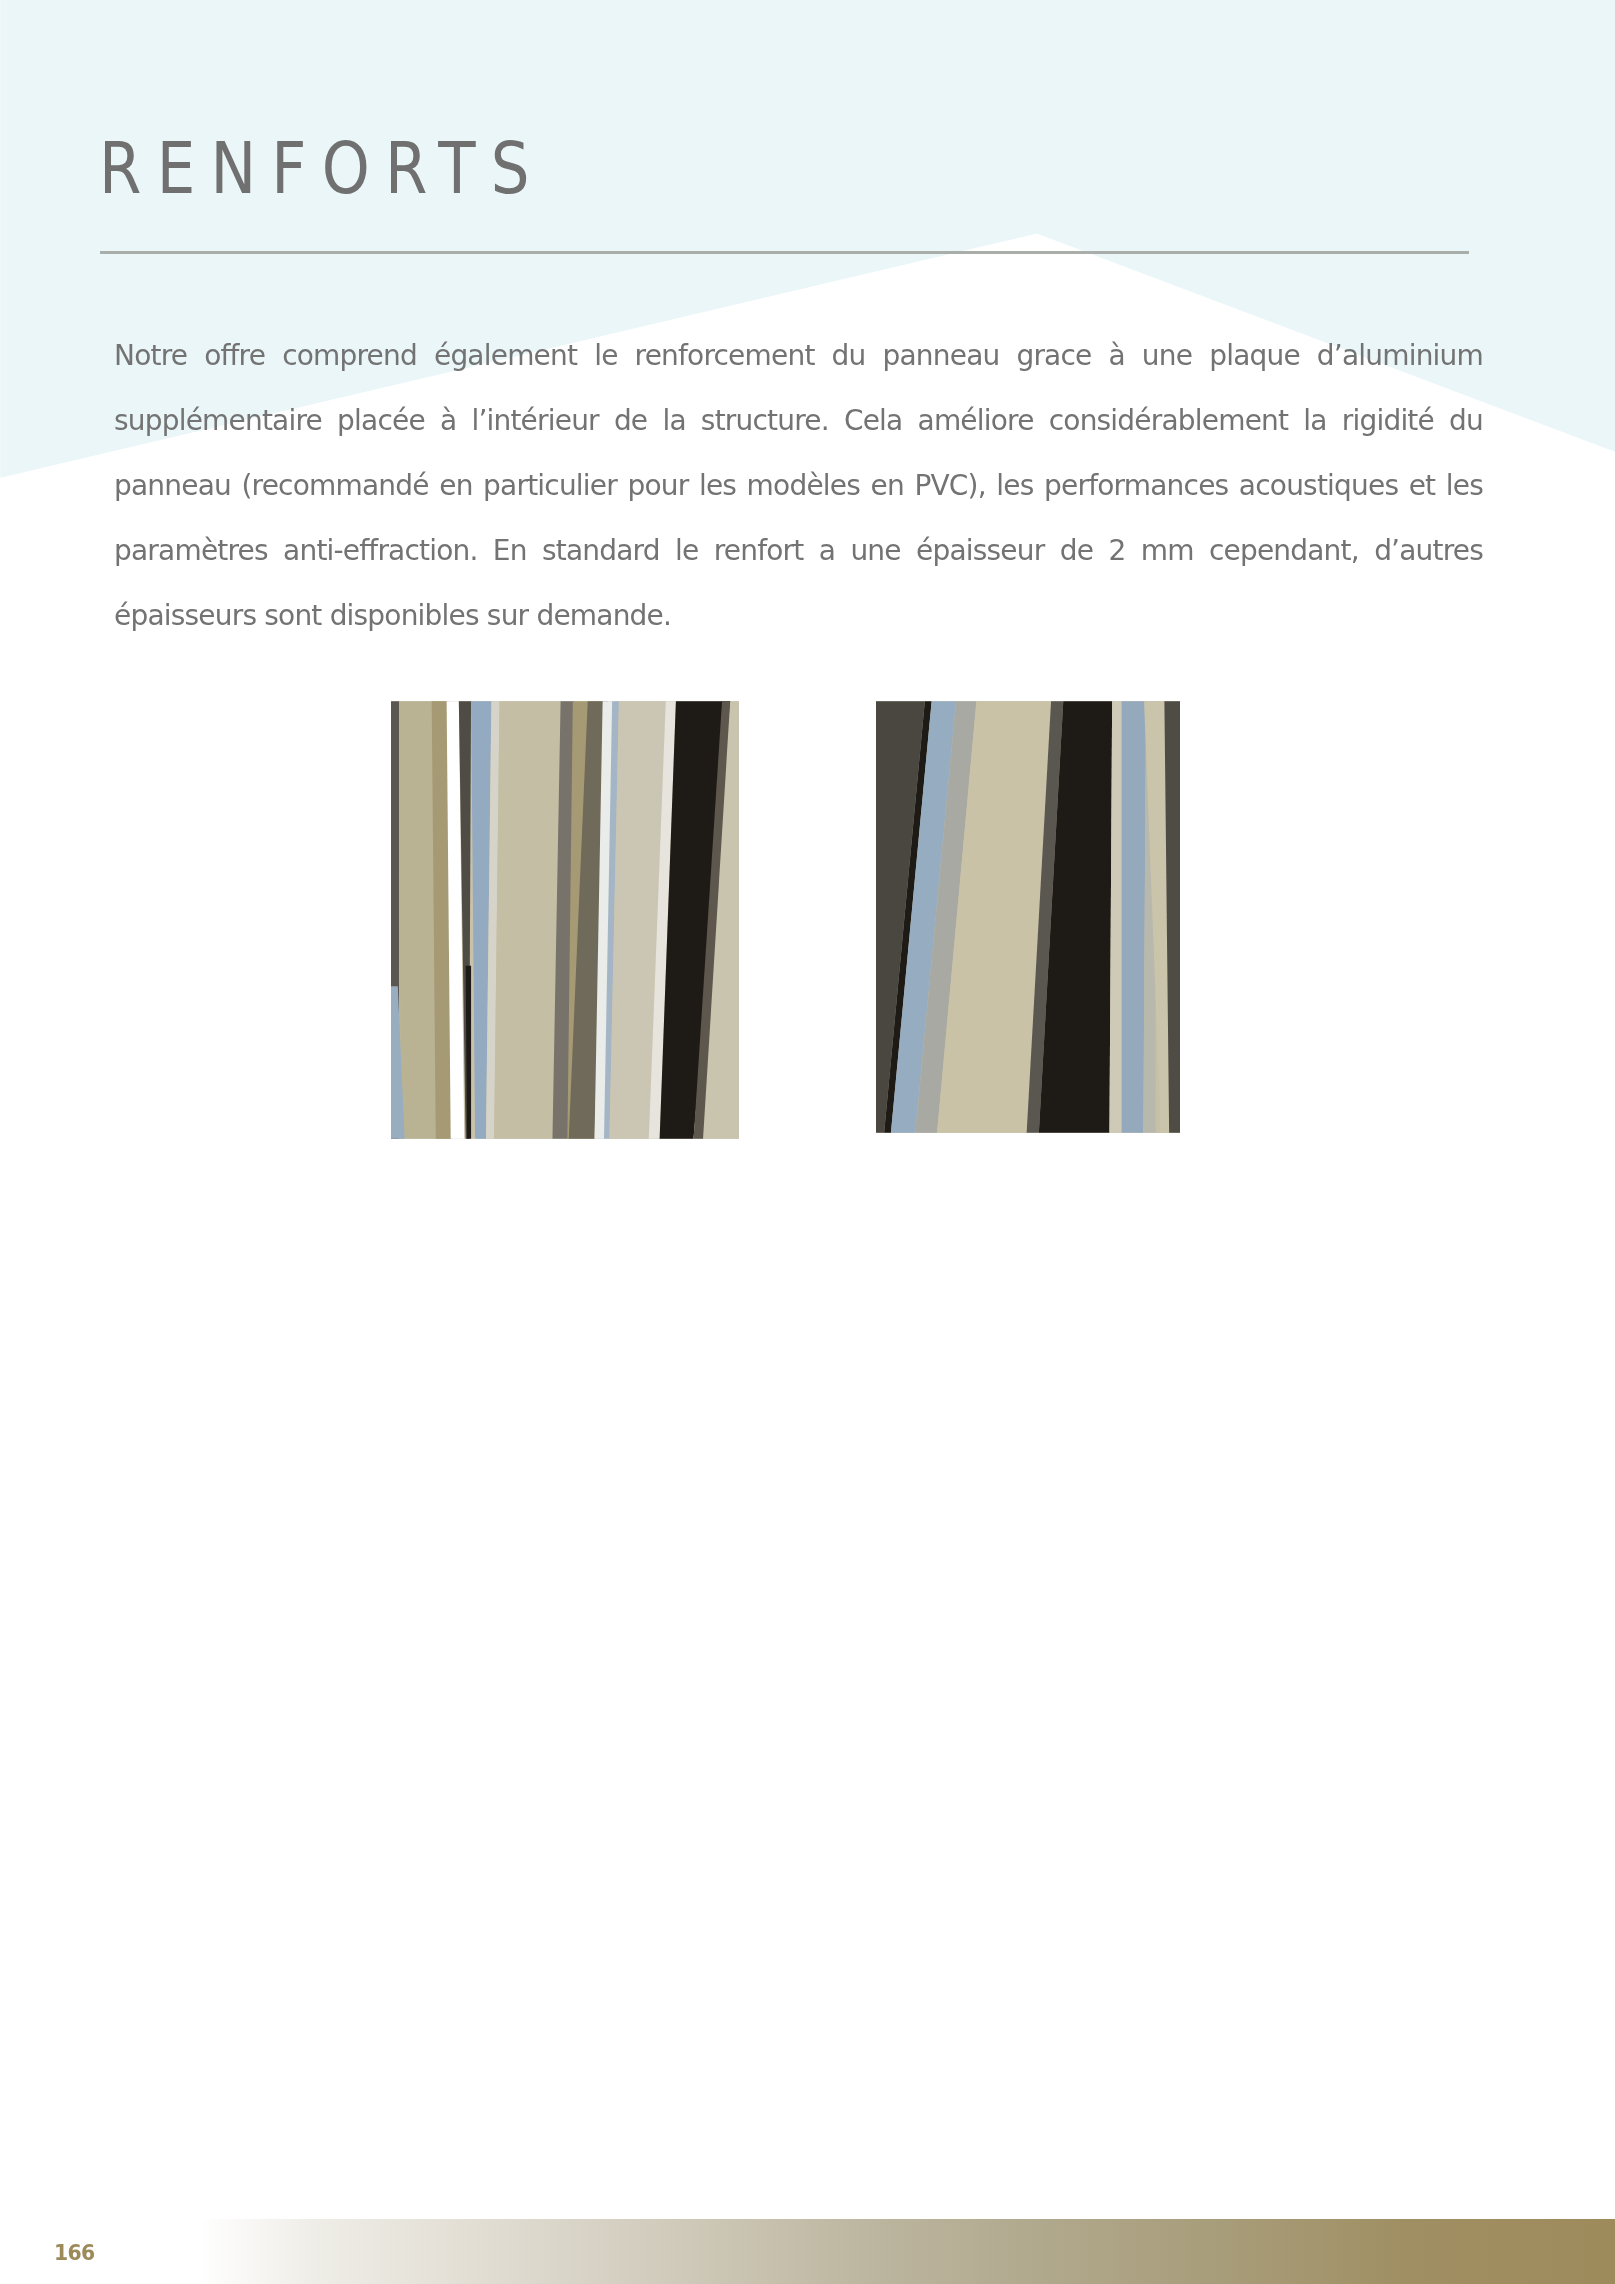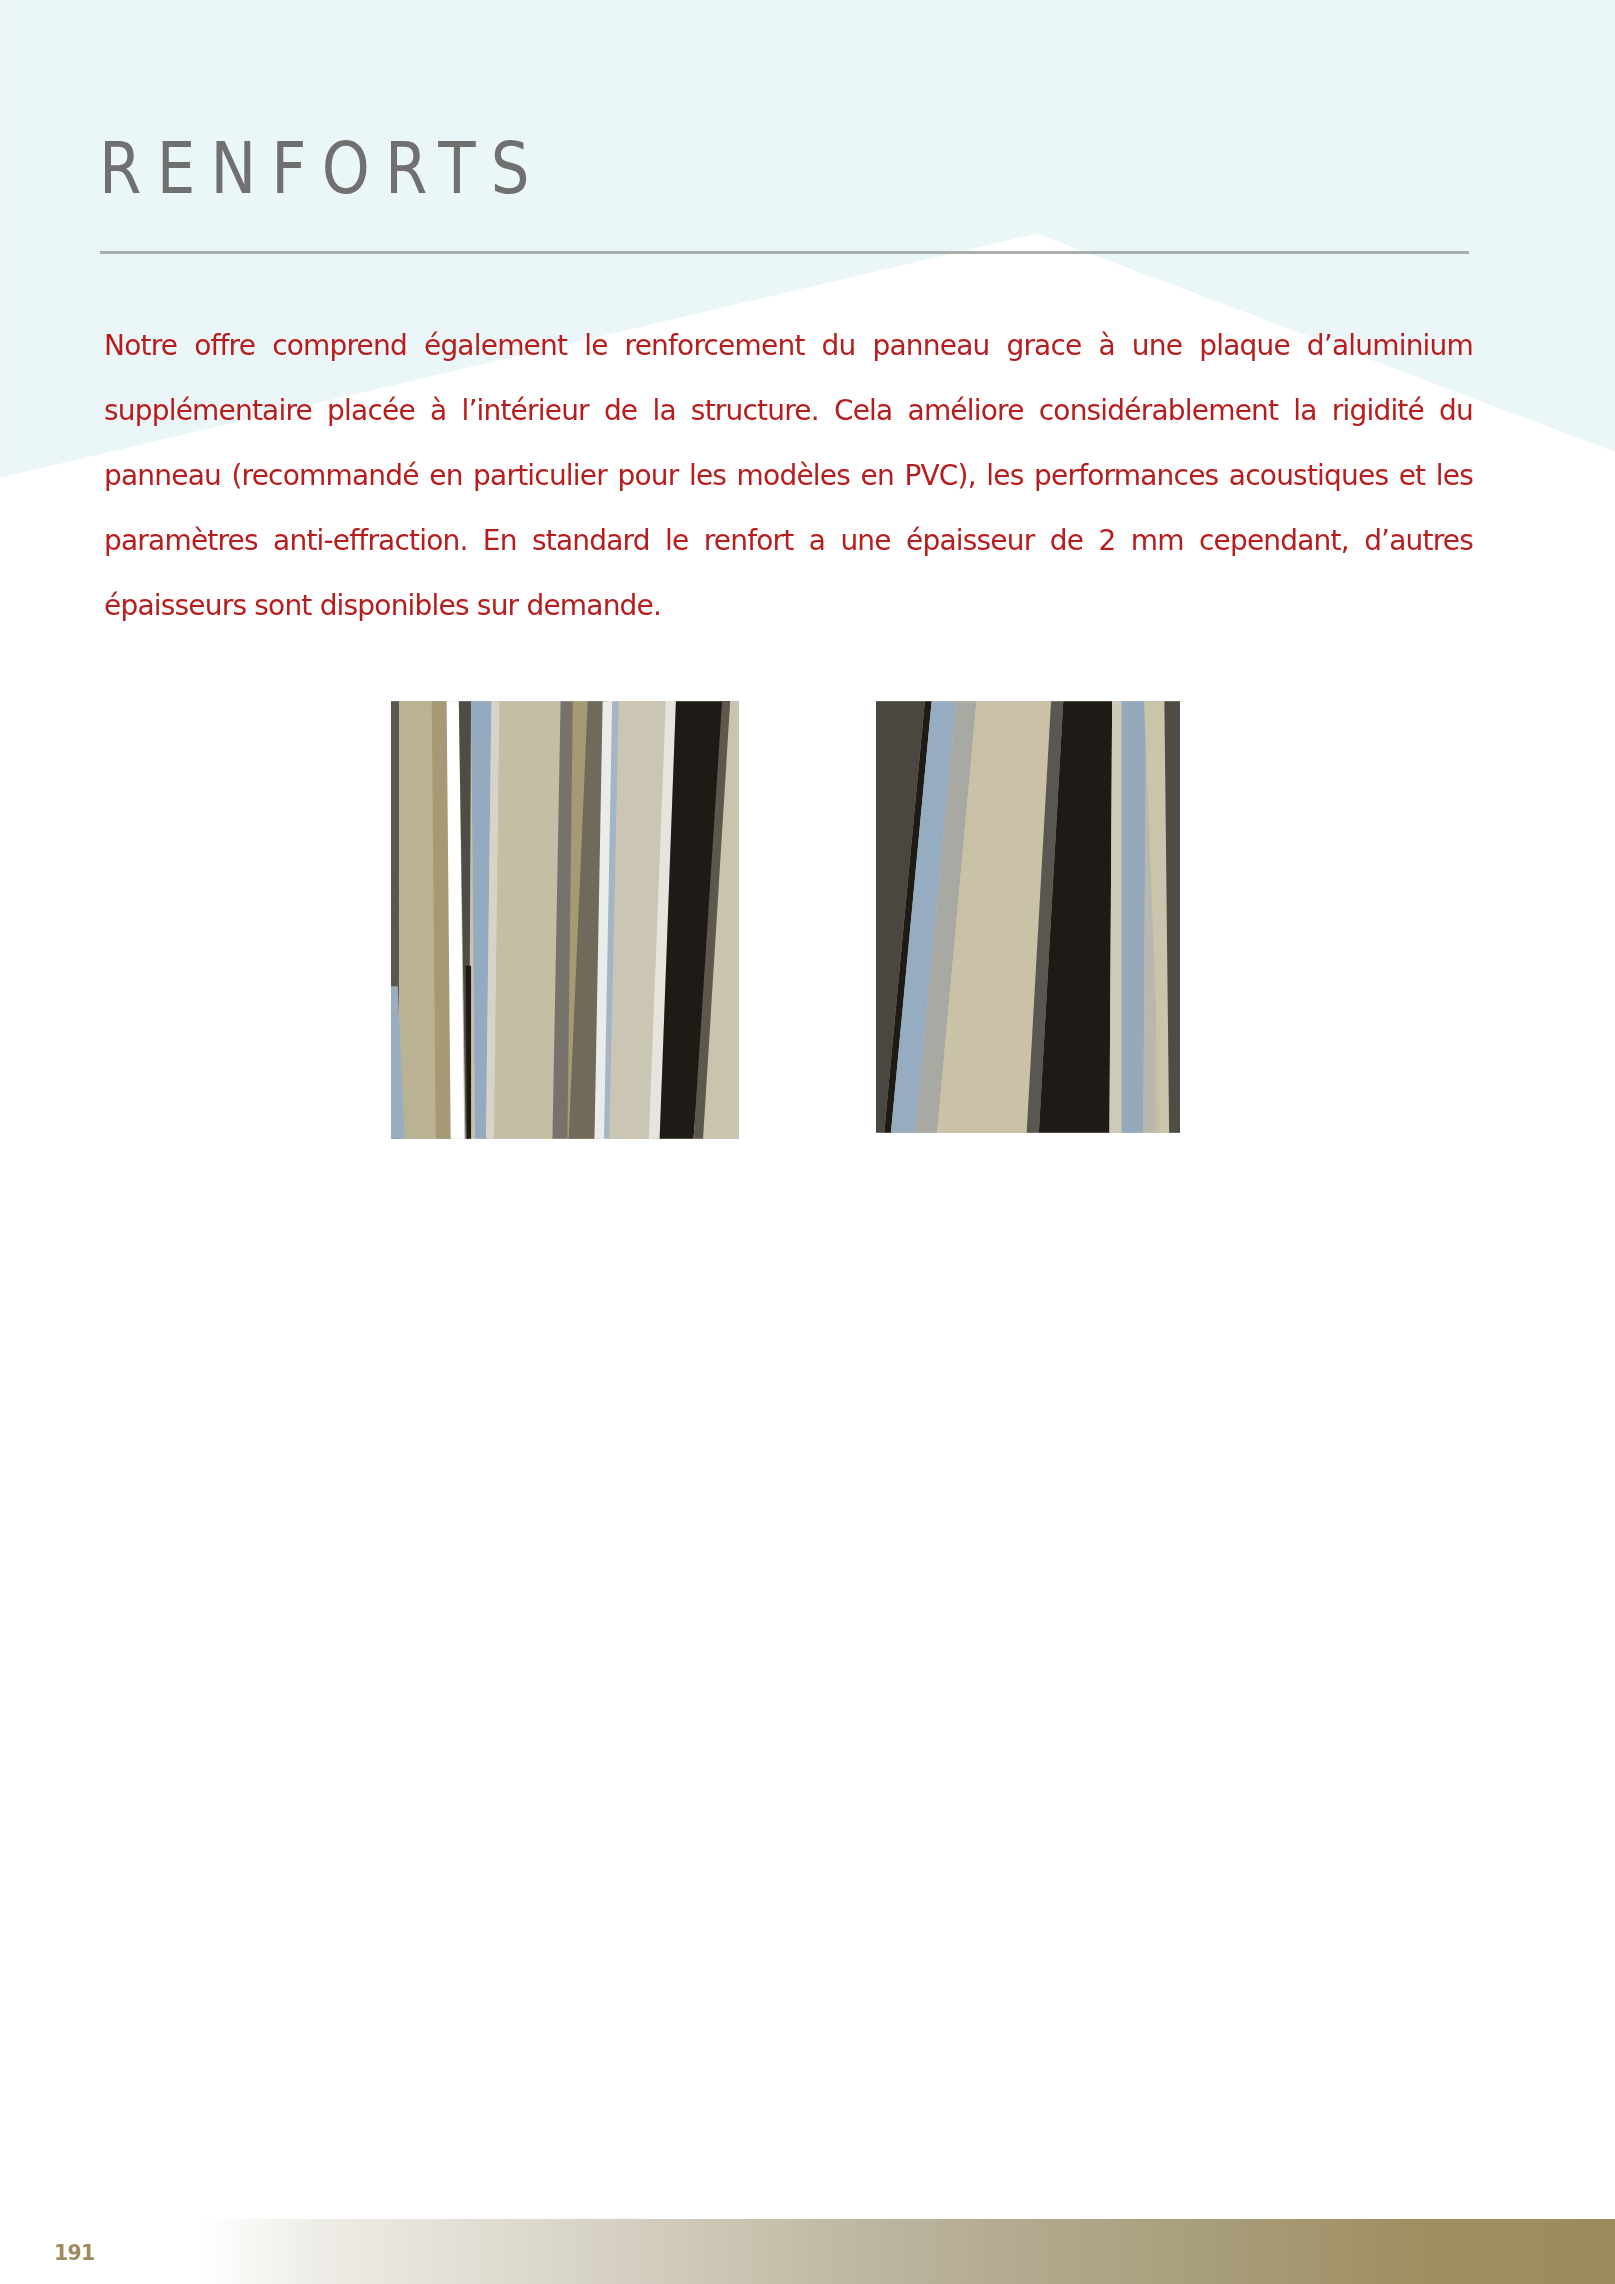--- a/index.html
+++ b/index.html
@@ -14,23 +14,23 @@
     font-family: "DejaVu Sans", sans-serif; font-weight: normal;
     font-size: 71px; line-height: 81px; letter-spacing: 17.7px;
     color: #707070; transform: scaleX(0.86); transform-origin: left top;
     z-index: 2;
   }
   .title-rule {
     position: absolute; left: 100px; top: 251px; width: 1369px; height: 2.7px;
     background: #a9aeaa; z-index: 2;
   }
   .body-text {
-    position: absolute; left: 100px; top: 309px; width: 1369px; margin: 4px;
+    position: absolute; left: 100px; top: 309px; width: 1369px; margin: 14px;
     font-family: "DejaVu Sans", sans-serif; font-size: 28px; line-height: 65px;
-    color: #b91c1c; text-align: justify; z-index: 2;
+    color: #737373; text-align: justify; z-index: 2;
     letter-spacing: -0.8px;
   }
   .photo { position: absolute; z-index: 2; overflow: hidden; }
   .photo svg { display: block; }
   .footer-band {
     position: absolute; left: 200px; top: 2219px; width: 1416px; height: 65px;
     background: linear-gradient(90deg, #ffffff 0%, #efede7 8%, #e1ddd3 20%, #d0cbbb 33%, #bdb6a0 47%, #b2aa8f 58%, #a89d7a 72%, #a08f63 85%, #9e8b5c 100%);
   }
   .page-number {
     position: absolute; left: 54px; top: 2241px;
@@ -92,14 +92,14 @@
     <polygon points="398,0 420,0 416,636 394,636" fill="#b9b8ac"></polygon>
     <polygon points="420,0 420,0 414,636 414,636" fill="#c9c3aa"></polygon>
     <polygon points="412,0 422,0 420,636 412,636" fill="#c6c0a6"></polygon>
     <rect x="418" y="0" width="30" height="636" fill="#cbc5ad"></rect>
     <polygon points="395,0 448,0 448,636 420,636" fill="#cac4ab"></polygon>
     <polygon points="425,0 448,0 448,636 432,636" fill="#4f4b45"></polygon>
   </svg>
 </div>
 
 <div class="footer-band"></div>
-<div class="page-number">191</div>
+<div class="page-number">166</div>
 
 
 </body></html>

